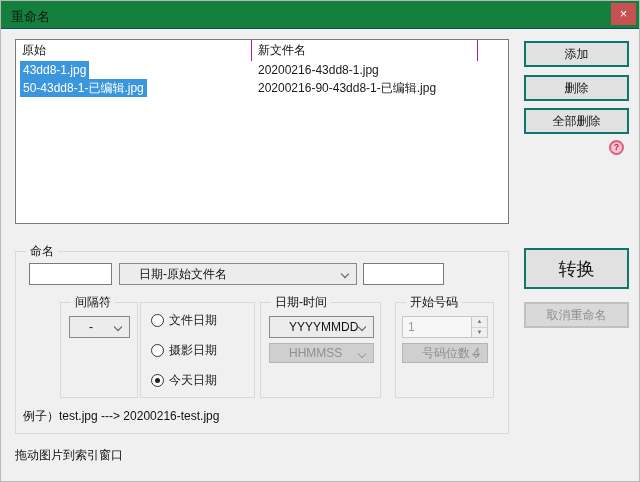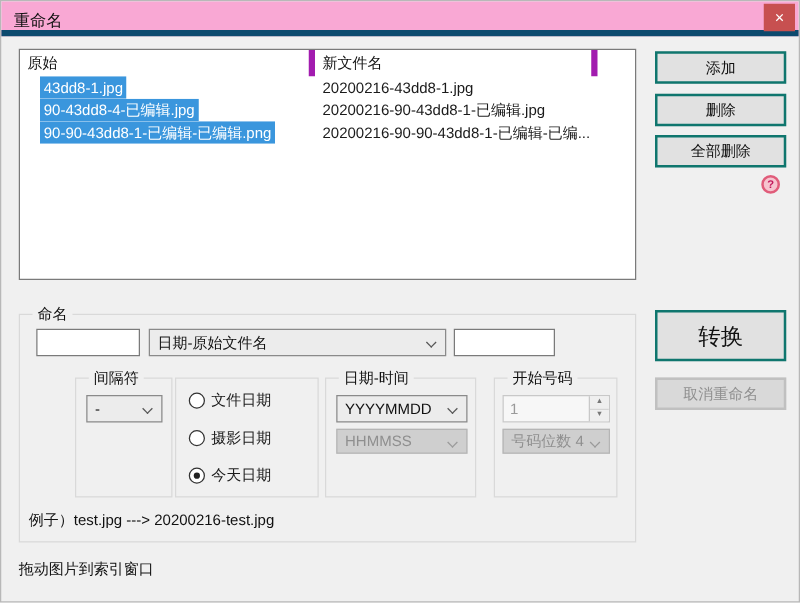--- a/index.html
+++ b/index.html
@@ -13,22 +13,22 @@
   .window {
     position: relative;
     width: 640px; height: 482px;
     background: #f0f0f0;
     border: 1px solid #b8b8b8;
     overflow: hidden;
   }
   
   .titlebar {
     position: absolute; top: 0; left: 0; right: 0; height: 28px;
-    background: #f9a8d4;
-    border-bottom: 5px solid #0c4a6e;
+    background: #15803d;
+    border-bottom: 1px solid #0c4a6e;
   }
   .title-text {
     position: absolute; left: 10px; top: 7px;
     font-size: 13px; color: #111;
   }
   .close-btn {
     position: absolute; top: 2px; right: 3px;
     width: 25px; height: 22px;
     background: #c75050;
     color: #fff; text-align: center; line-height: 21px;
@@ -36,26 +36,26 @@
   }
   
   .file-list {
     position: absolute; left: 14px; top: 38px;
     width: 494px; height: 185px;
     background: #fff;
     border: 1px solid #7a7a7a;
     overflow: hidden;
   }
   .list-header { display: flex; height: 21px; line-height: 20px; color: #111; }
-  .list-header .hcol { border-right: 5px solid #a21caf; padding-left: 6px; }
+  .list-header .hcol { border-right: 1px solid #a21caf; padding-left: 6px; }
   .hcol-1 { width: 236px; }
   .hcol-2 { width: 226px; }
   .hcol-rest { flex: 1; border-right: none !important; }
   .list-row { display: flex; height: 18px; line-height: 18px; white-space: nowrap; }
-  .cell-orig { width: 236px; padding-left: 16px; overflow: hidden; }
+  .cell-orig { width: 236px; padding-left: 4px; overflow: hidden; }
   .cell-new  { flex: 1; padding-left: 6px; overflow: hidden; color: #1a1a1a; }
   .sel-text {
     background: #3a96dd; color: #ffffff;
     padding: 0 3px; display: inline-block;
   }
   
   .btn {
     position: absolute; left: 523px; width: 105px; height: 26px;
     background: #e1e1e1; border: 2px solid #0f766e;
     text-align: center; font-size: 12px; color: #111;
@@ -98,21 +98,21 @@
     position: absolute; height: 22px;
     background: #fff; border: 1px solid #7a7a7a;
     font-family: inherit; font-size: 12px; padding: 0 4px;
     color: #111;
   }
   .tb-prefix { left: 13px; top: 11px; width: 83px; }
   .tb-suffix { left: 347px; top: 11px; width: 81px; }
   .combo {
     position: absolute; height: 22px;
     background: #ececec; border: 1px solid #8a8a8a;
-    line-height: 20px; padding-left: 6px; color: #111;
+    line-height: 20px; padding-left: 19px; color: #111;
     cursor: pointer;
   }
   .combo .chev {
     position: absolute; right: 8px; top: 7px;
     width: 6px; height: 6px;
     border-right: 1px solid #555; border-bottom: 1px solid #555;
     transform: rotate(45deg);
   }
   .combo.disabled {
     background: #cfcfcf; color: #8f8f8f; border-color: #b5b5b5;
@@ -182,26 +182,22 @@
     <div class="list-header">
       <div class="hcol hcol-1">原始</div>
       <div class="hcol hcol-2">新文件名</div>
       <div class="hcol hcol-rest"></div>
     </div>
     <div class="list-row">
       <div class="cell-orig"><span class="sel-text">43dd8-1.jpg</span></div>
       <div class="cell-new">20200216-43dd8-1.jpg</div>
     </div>
     <div class="list-row">
-      <div class="cell-orig"><span class="sel-text">90-43dd8-4-已编辑.jpg</span></div>
+      <div class="cell-orig"><span class="sel-text">50-43dd8-1-已编辑.jpg</span></div>
       <div class="cell-new">20200216-90-43dd8-1-已编辑.jpg</div>
-    </div>
-    <div class="list-row">
-      <div class="cell-orig"><span class="sel-text">90-90-43dd8-1-已编辑-已编辑.png</span></div>
-      <div class="cell-new">20200216-90-90-43dd8-1-已编辑-已编...</div>
     </div>
   </div>
 
   <div class="btn btn-add">添加</div>
   <div class="btn btn-delete">删除</div>
   <div class="btn btn-delete-all">全部删除</div>
   <div class="help-icon">?</div>
 
   <div class="groupbox gb-naming">
     <span class="gb-label">命名</span>

